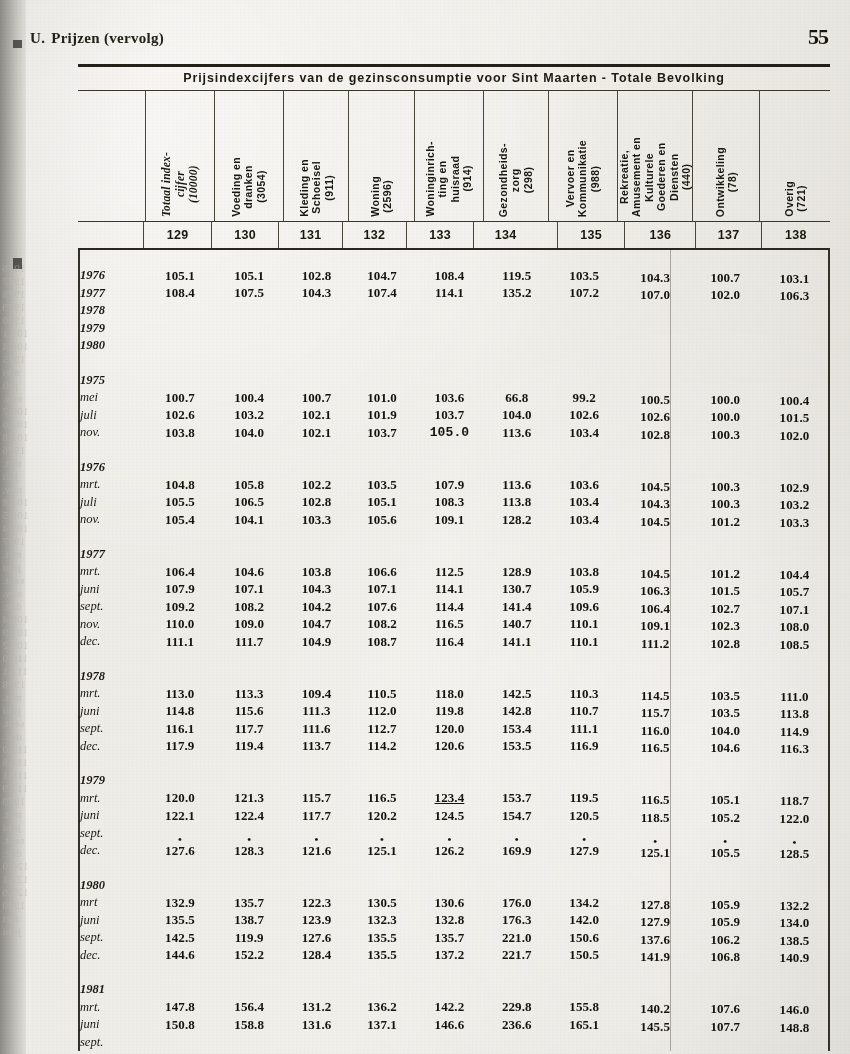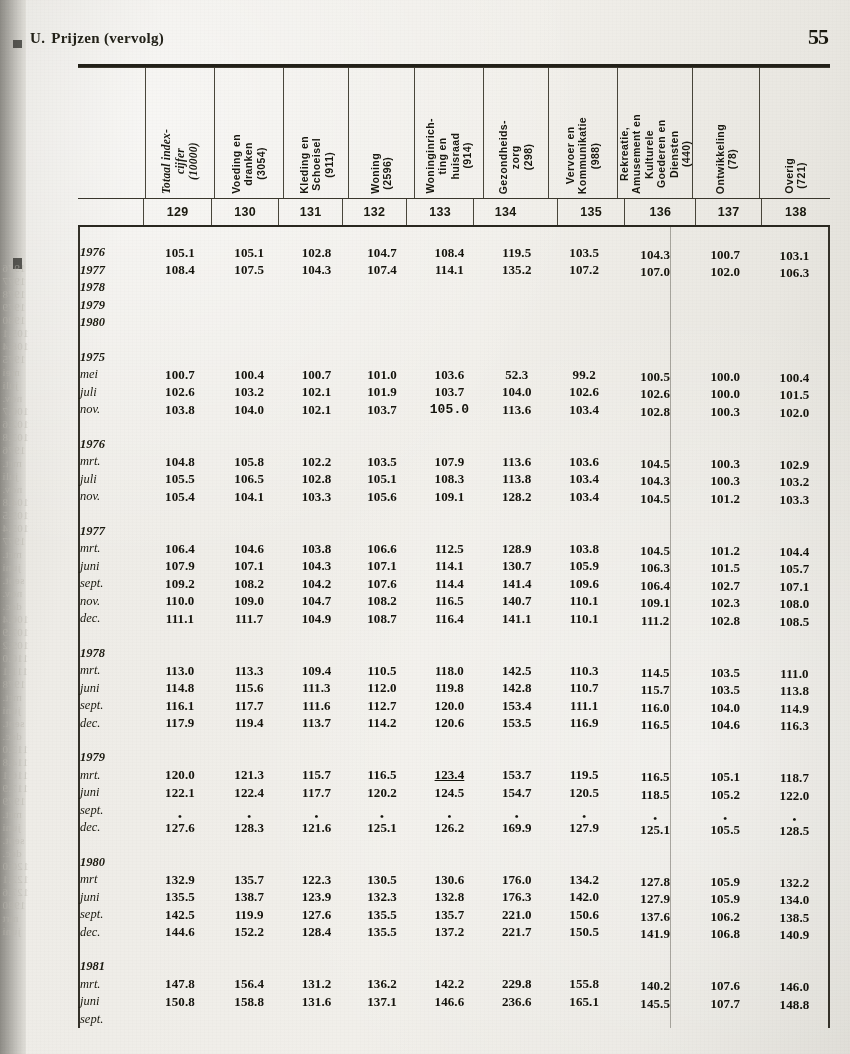--- a/index.html
+++ b/index.html
@@ -171,20 +171,21 @@
 <div class="gutter-mark" style="top:258px;"></div>
 <div class="gutter-mark" style="top:40px;height:8px;"></div>
 
 <div class="runhead">
   <span class="sec">U.</span><span>Prijzen (vervolg)</span>
 </div>
 <div class="pageno">55</div>
 
 <div class="tbl">
   <div class="rule-heavy"></div>
+  <div class="banner">Prijsindexcijfers van de gezinsconsumptie voor Sint Maarten - Totale Bevolking</div>
   <div class="rule-thin"></div>
 
   <div class="headrow" id="headrow">
       <div class="hcell" style="width: 74px;"></div>
       <div class="hcell" style="width: 76px;">
         <div class="vtext serif">Totaal index-
 cijfer
 (10000)</div>
       </div>
       <div class="hcell" style="width: 76px;">
@@ -353,21 +354,21 @@
             <div class="cell" style="width: 74px; transform: translateY(2px);"></div>
             <div class="cell" style="width: 78px; transform: translateY(3px);"></div>
           </div>
           <div class="rowline">
             <div style="width: 74px;"></div>
             <div class="cell" style="width: 76px;">100.7</div>
             <div class="cell" style="width: 76px;">100.4</div>
             <div class="cell" style="width: 72px;">100.7</div>
             <div class="cell" style="width: 72px;">101.0</div>
             <div class="cell" style="width: 76px;">103.6</div>
-            <div class="cell" style="width: 72px;">52.3</div>
+            <div class="cell" style="width: 72px;">66.8</div>
             <div class="cell" style="width: 76px;">99.2</div>
             <div class="cell" style="width: 80px; transform: translateY(2px);">100.5</div>
             <div class="cell" style="width: 74px; transform: translateY(2px);">100.0</div>
             <div class="cell" style="width: 78px; transform: translateY(3px);">100.4</div>
           </div>
           <div class="rowline">
             <div style="width: 74px;"></div>
             <div class="cell" style="width: 76px;">102.6</div>
             <div class="cell" style="width: 76px;">103.2</div>
             <div class="cell" style="width: 72px;">102.1</div>

